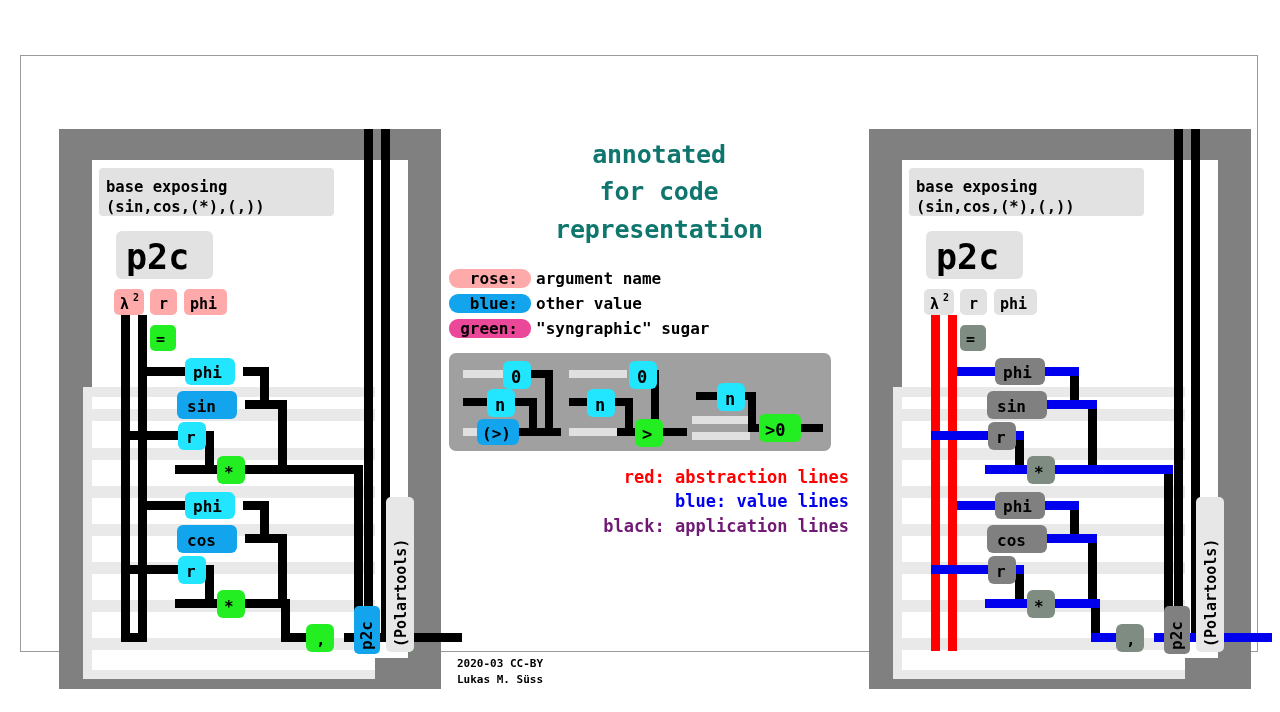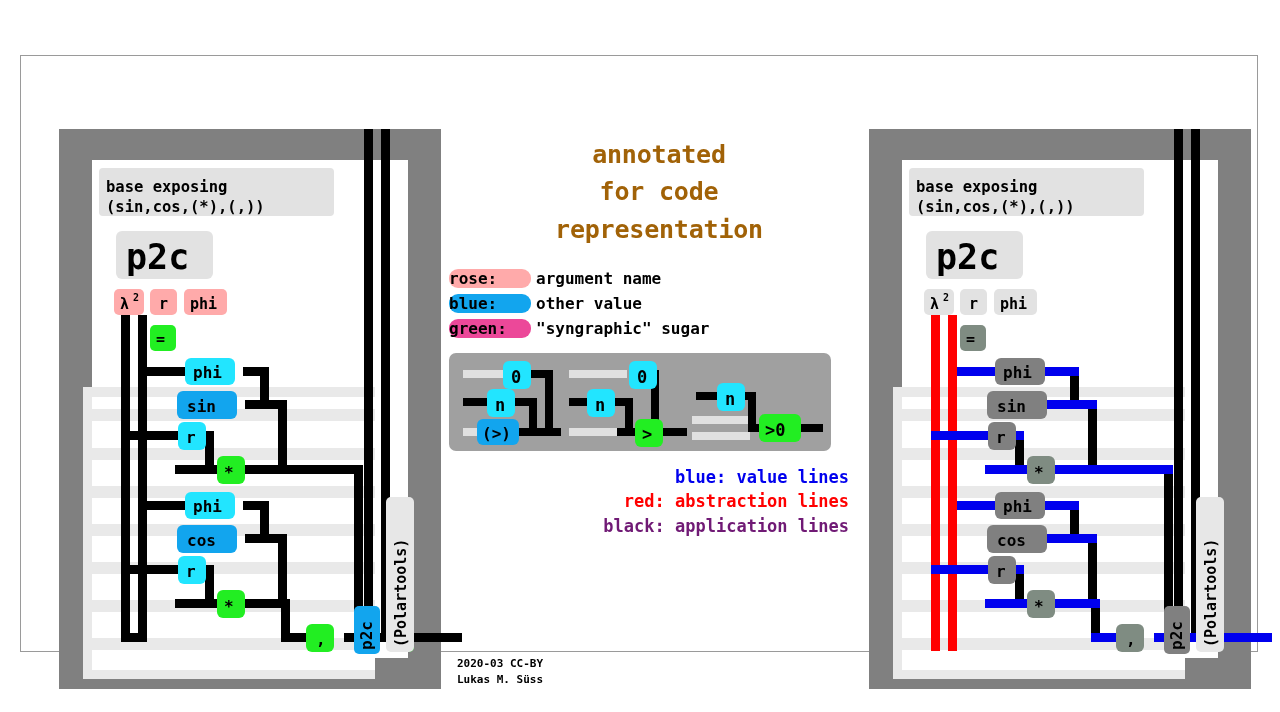--- a/index.html
+++ b/index.html
@@ -18,26 +18,26 @@
   .gray-frame{position:absolute;inset:0;background:#808080;}
   .white-inner{position:absolute;left:33px;top:31px;width:316px;height:498px;background:#ffffff;}
   svg.diagram{position:absolute;left:0;top:0;width:382px;height:560px;overflow:visible;}
 
   
   .center{
     position:absolute;left:428px;top:73px;width:420px;height:580px;
   }
   .title{
     text-align:center;font-size:25px;font-weight:bold;line-height:1.49;
-    color:#a16207;letter-spacing:-0.2px;margin-top:7px;
+    color:#0f766e;letter-spacing:-0.2px;margin-top:7px;
   }
   .legend{margin-top:18px;}
   .legend-row{display:flex;align-items:center;height:25px;}
   .legend-key{
-    width:82px;font-size:16px;font-weight:bold;color:#000;
+    width:82px;text-align:right;font-size:16px;font-weight:bold;color:#000;
     padding-right:13px;box-sizing:border-box;border-radius:9px;
   }
   .legend-val{font-size:16px;font-weight:bold;color:#000;padding-left:5px;}
   .examples{
     margin-top:12px;background:#a0a0a0;border-radius:7px;
     width:382px;height:98px;position:relative;
   }
   svg.ex{position:absolute;left:0;top:0;width:382px;height:98px;}
   .lines-note{margin-top:14px;text-align:right;width:400px;}
   .lines-note div{font-size:17px;font-weight:bold;line-height:1.45;}
@@ -361,22 +361,22 @@
           <rect x="352" y="71" width="22" height="8" fill="#000"></rect>
           <rect x="268" y="30" width="28" height="28" rx="6" fill="#22e5ff"></rect>
           <text x="276" y="52" font-size="17" font-weight="bold" fill="#000">n</text>
           <rect x="310" y="61" width="42" height="28" rx="6" fill="#22ee22"></rect>
           <text x="316" y="83" font-size="17" font-weight="bold" fill="#000">&gt;0</text>
         </g>
       </svg>
     </div>
 
     <div class="lines-note">
+      <div style="color:#ff0000">red: abstraction lines</div>
       <div style="color:#0000ee">blue: value lines</div>
-      <div style="color:#ff0000">red: abstraction lines</div>
       <div style="color:#701a75">black: application lines</div>
     </div>
 
     <div class="credit">
       <div>2020-03 CC-BY</div>
       <div>Lukas M. Süss</div>
     </div>
   </div>
 
 </div>

